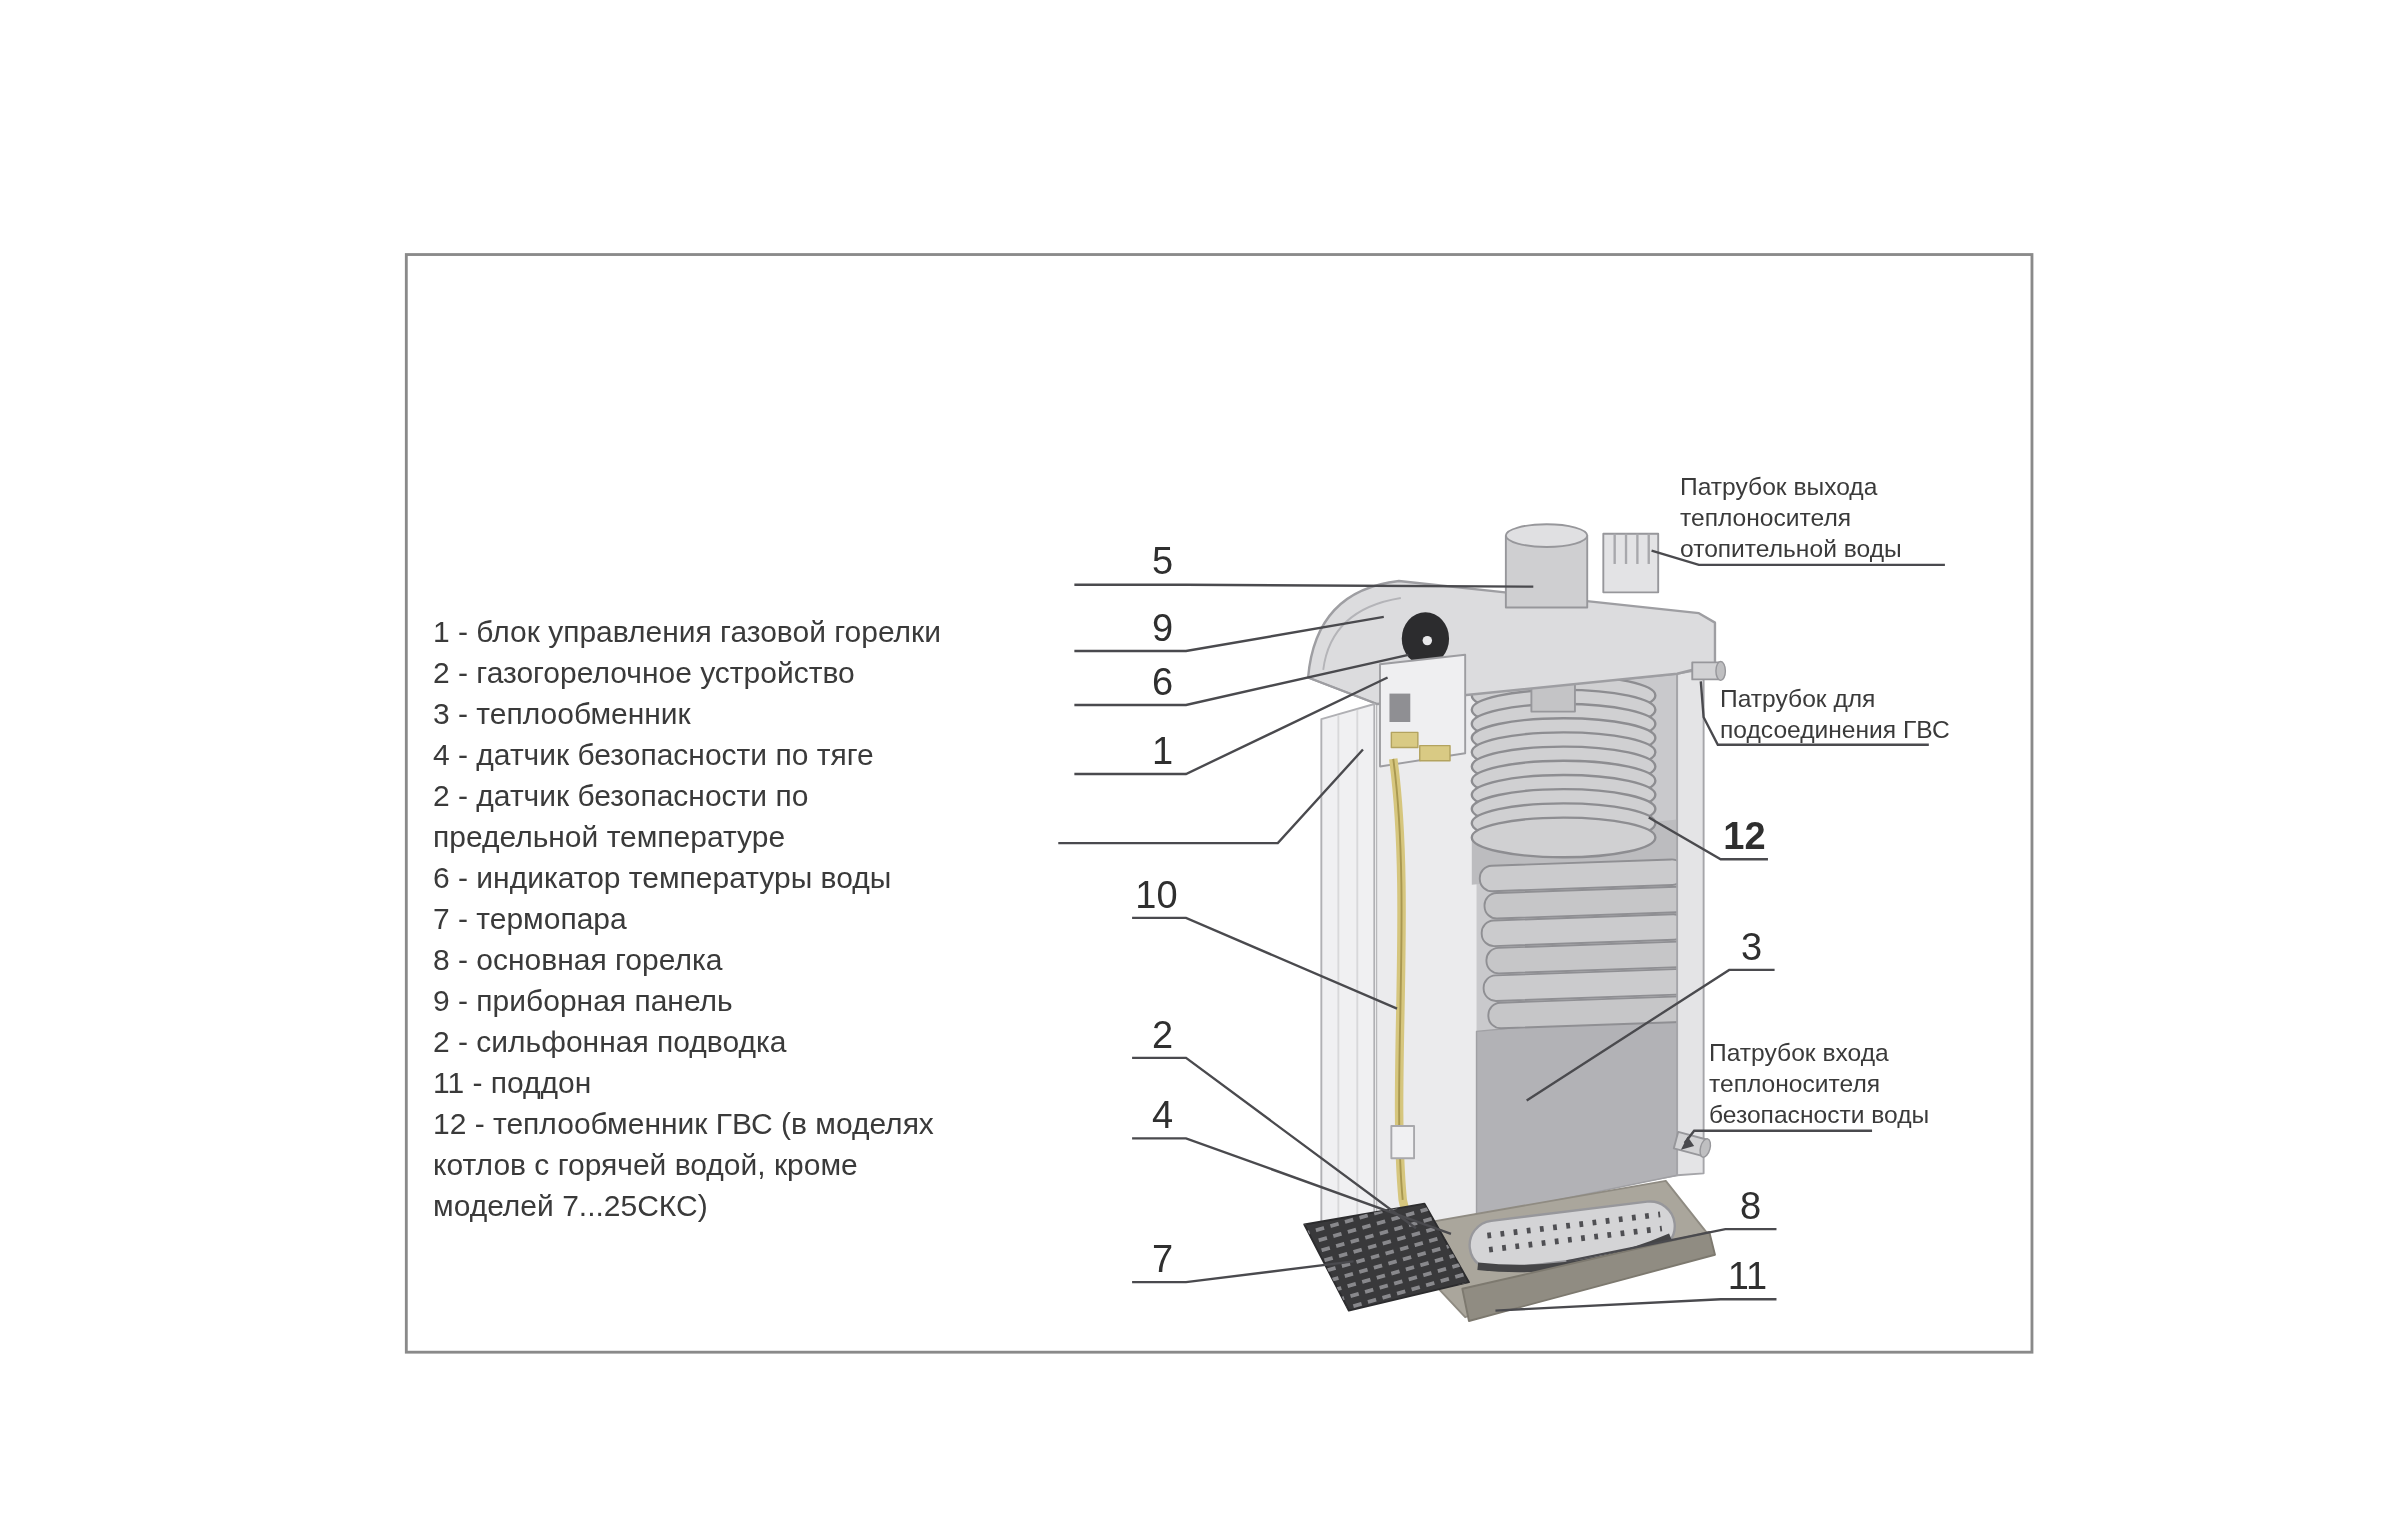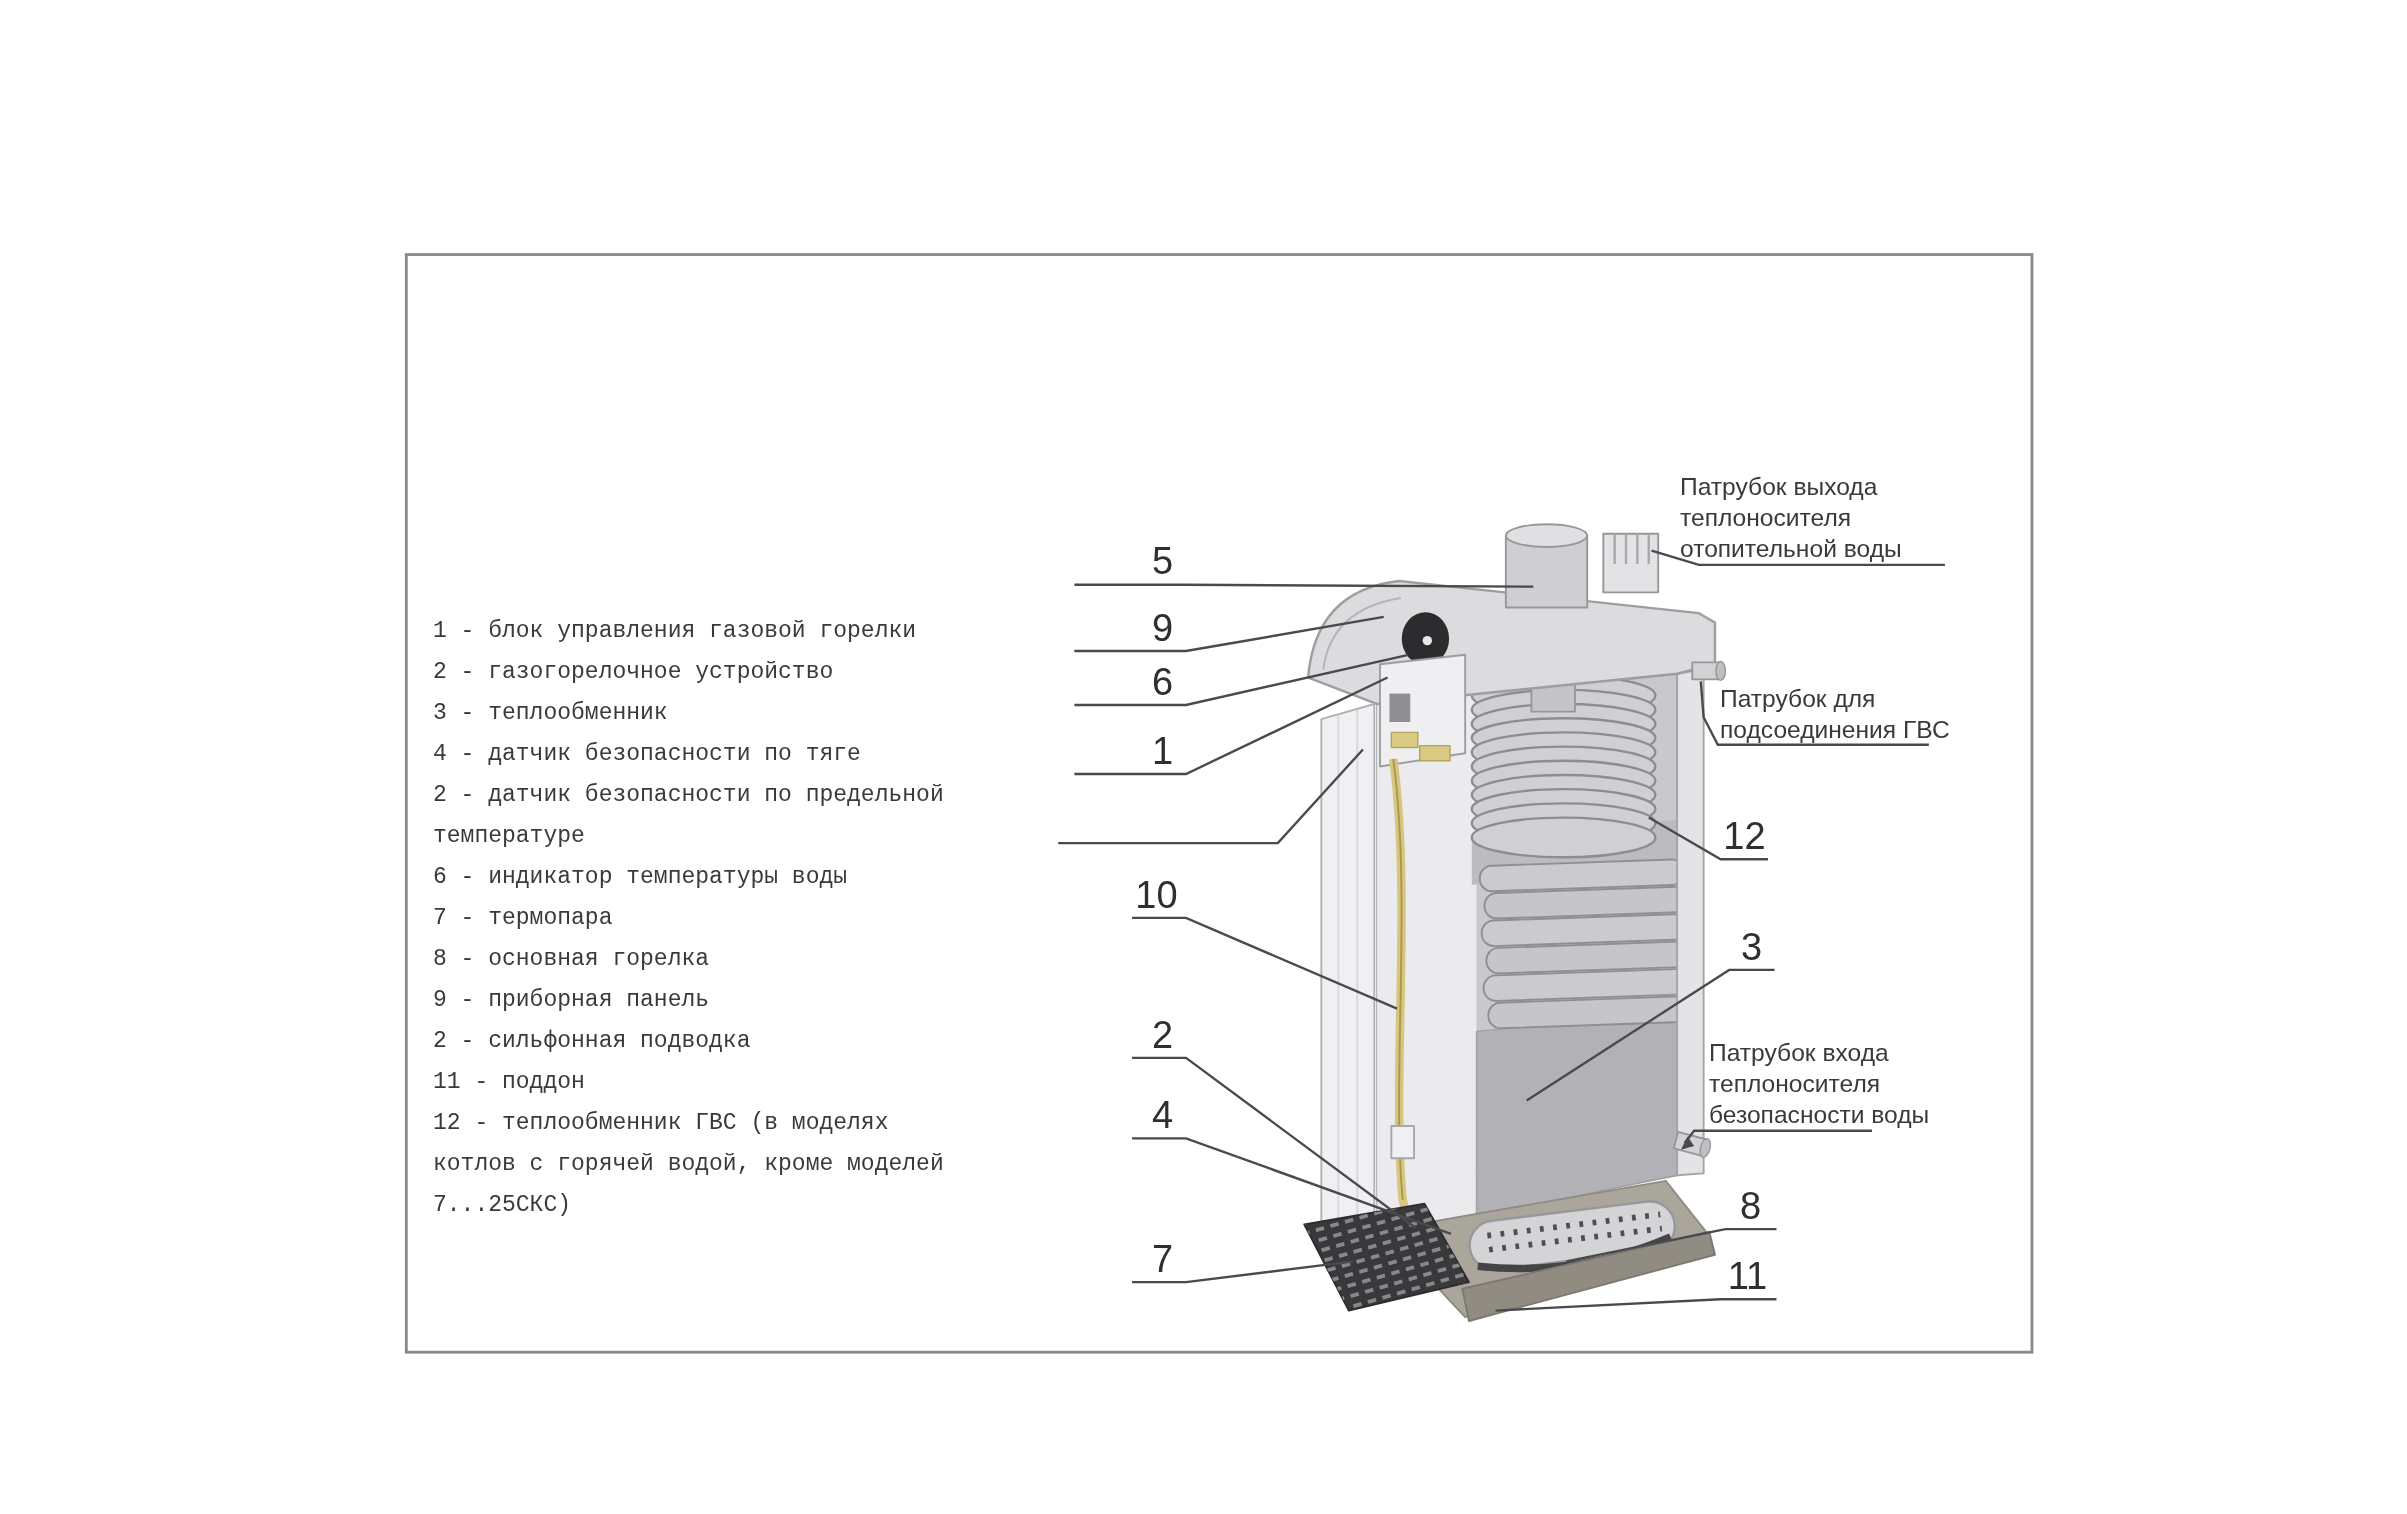--- a/index.html
+++ b/index.html
@@ -1,19 +1,19 @@
 <!DOCTYPE html>
 <html style="font-size:15px"><head>
 <meta charset="utf-8">
 <style>
   html,body{margin:0;padding:0;background:#ffffff;}
   .page{position:relative;width:2408px;height:1514px;background:#ffffff;overflow:hidden;
         font-family:"Liberation Sans", sans-serif;color:#3a3a3a;}
   .diagram-svg{position:absolute;left:0;top:0;width:2408px;height:1514px;}
-  .legend{position:absolute;left:433px;top:611px;width:530px;font-size:23px;line-height:41px;color:#3a3a3a;font-family:Liberation Mono, monospace;}
+  .legend{position:absolute;left:433px;top:611px;width:530px;font-size:30px;line-height:41px;color:#3a3a3a;}
   .legend-item{white-space:normal;}
   .callout-num{position:absolute;width:85px;text-align:center;font-size:38px;line-height:44px;color:#2f2f2f;}
   .port-label{position:absolute;font-size:24.6px;line-height:31px;color:#3a3a3a;}
 </style>
 </head>
 <body>
 
 <div class="page">
 
   <svg class="diagram-svg" viewBox="0 0 2544 1600">
@@ -163,21 +163,21 @@
   </div>
 
   <div class="callout-num" style="left:1120px;top:539px;">5</div>
   <div class="callout-num" style="left:1120px;top:606px;">9</div>
   <div class="callout-num" style="left:1120px;top:660px;">6</div>
   <div class="callout-num" style="left:1120px;top:729px;">1</div>
   <div class="callout-num" style="left:1114px;top:873px;">10</div>
   <div class="callout-num" style="left:1120px;top:1013px;">2</div>
   <div class="callout-num" style="left:1120px;top:1093px;">4</div>
   <div class="callout-num" style="left:1120px;top:1237px;">7</div>
-  <div class="callout-num" style="left:1702px;top:814px;">12</div>
+  <div class="callout-num" style="left:1702px;top:814px;font-weight:bold;">12</div>
   <div class="callout-num" style="left:1709px;top:925px;">3</div>
   <div class="callout-num" style="left:1708px;top:1184px;">8</div>
   <div class="callout-num" style="left:1705px;top:1254px;">11</div>
 
   <div class="port-label" style="left:1720px;top:683px;width:248px;">Патрубок для подсоединения ГВС</div>
   <div class="port-label" style="left:1680px;top:471px;width:237px;">Патрубок выхода теплоносителя отопительной воды</div>
   <div class="port-label" style="left:1709px;top:1037px;width:237px;">Патрубок входа теплоносителя безопасности воды</div>
 
 </div>
 

